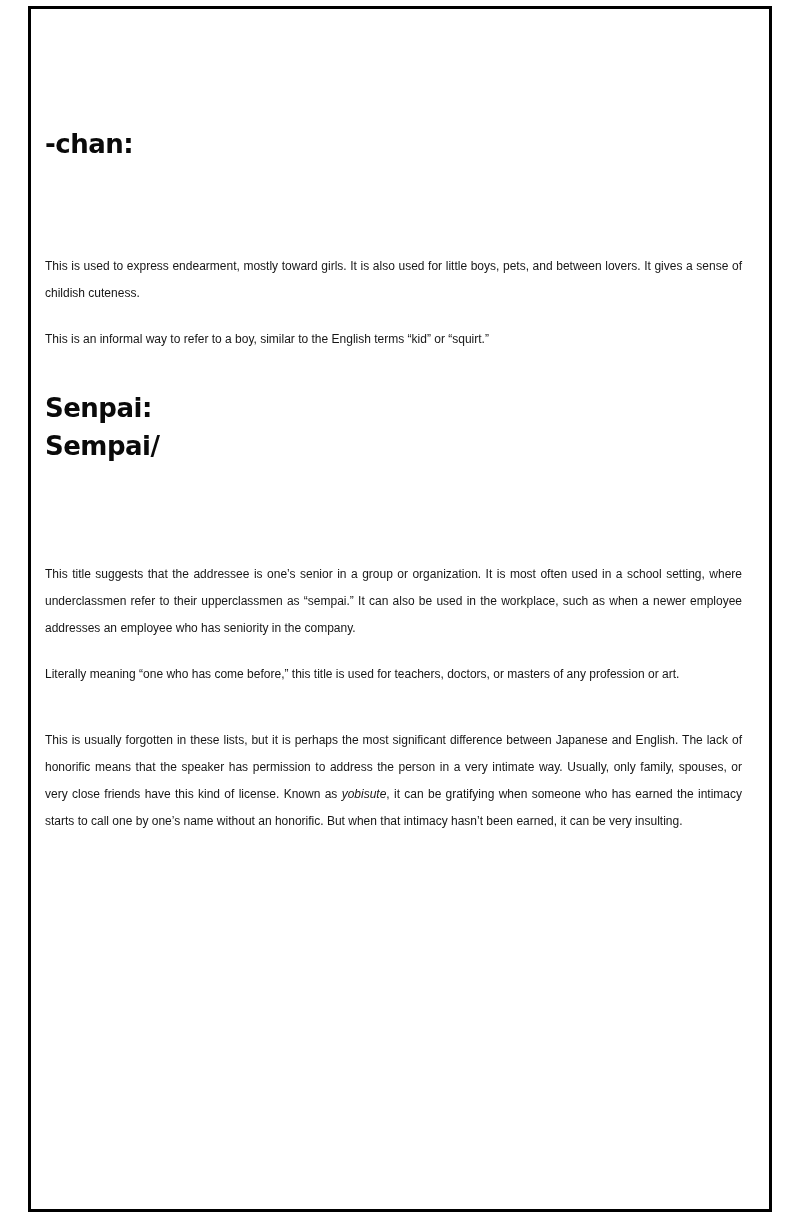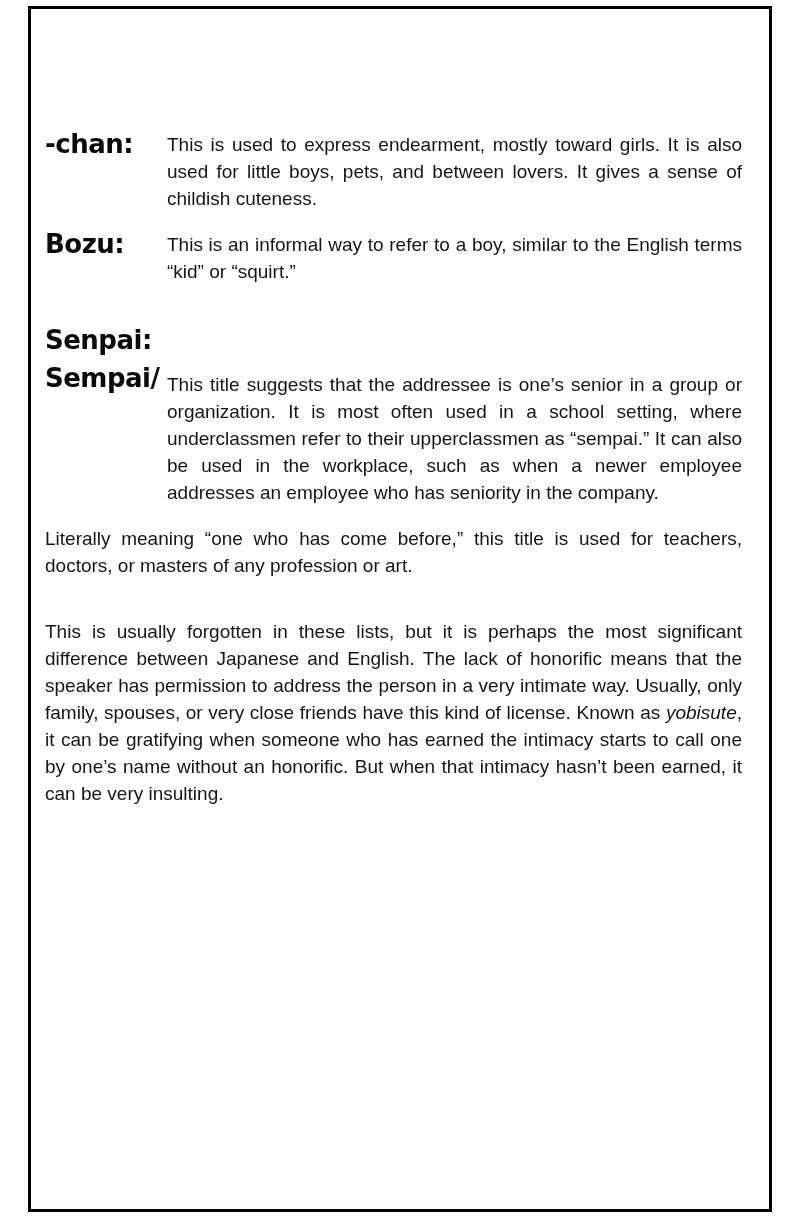--- a/index.html
+++ b/index.html
@@ -33,41 +33,42 @@
 
   .content {
     position: absolute;
     top: 128px;
     left: 45px;
     right: 58px;
   }
 
   .entry {
     display: flex;
+    flex-direction: column;
     align-items: flex-start;
     margin-top: 16px;
   }
   .entry:first-child { margin-top: 0; }
   .entry.spaced { margin-top: 36px; }
 
   .term {
     width: 122px;
     flex: 0 0 122px;
     font-family: "DejaVu Sans", "Liberation Sans", sans-serif;
     font-weight: 700;
     font-size: 26px;
     line-height: 32px;
     letter-spacing: -0.5px;
     color: #0a0a0a;
   }
   .entry.multi-term .term { line-height: 38px; }
 
   .definition {
     flex: 1 1 auto;
-    font-size: 19px;
+    font-size: 12px;
     line-height: 27px;
     text-align: justify;
     text-justify: inter-word;
     color: #161616;
     padding-top: 3px;
   }
   .entry.multi-term .definition { padding-top: 50px; }
 
   .definition i { }
 </style>
@@ -77,23 +78,20 @@
 <div class="page">
   <div class="page-border"></div>
   <div class="content">
       <div class="entry">
         <div class="term">
           <div>-chan:</div>
         </div>
         <div class="definition"><span>This is used to express endearment, mostly toward girls. It is also used for little boys, pets, and between lovers. It gives a sense of childish cuteness.</span></div>
       </div>
       <div class="entry">
-        <div class="term">
-          <div>Bozu:</div>
-        </div>
         <div class="definition"><span>This is an informal way to refer to a boy, similar to the English terms “kid” or “squirt.”</span></div>
       </div>
       <div class="entry spaced multi-term">
         <div class="term">
           <div>Senpai:</div>
           <div>Sempai/</div>
         </div>
         <div class="definition"><span>This title suggests that the addressee is one’s senior in a group or organization. It is most often used in a school setting, where underclassmen refer to their upperclassmen as “sempai.” It can also be used in the workplace, such as when a newer employee addresses an employee who has seniority in the company.</span></div>
       </div>
       <div class="entry">

